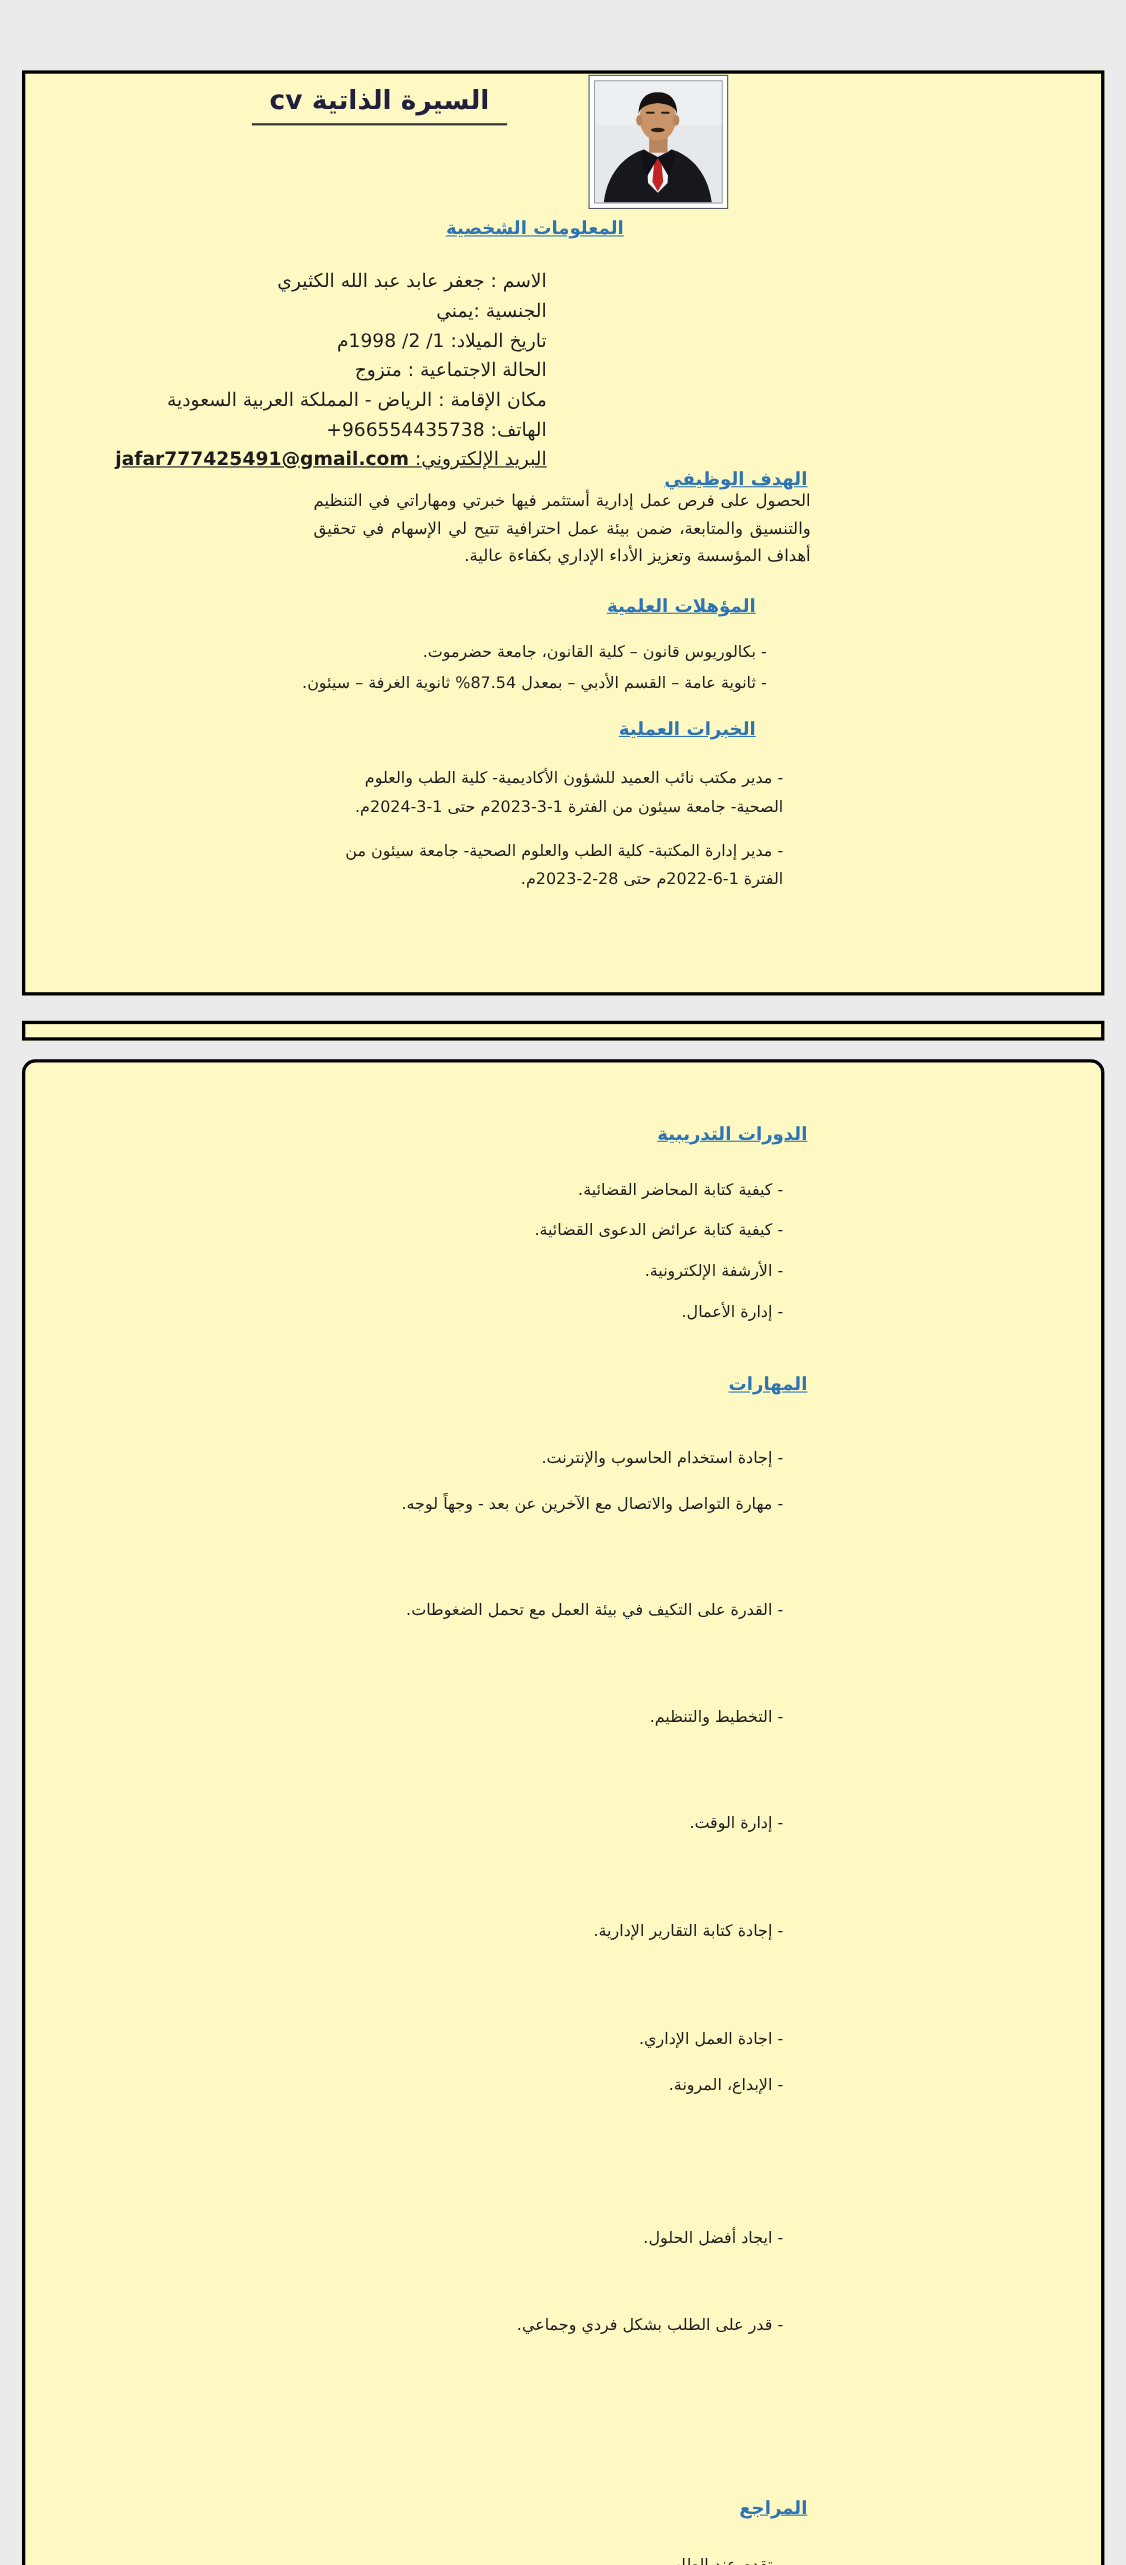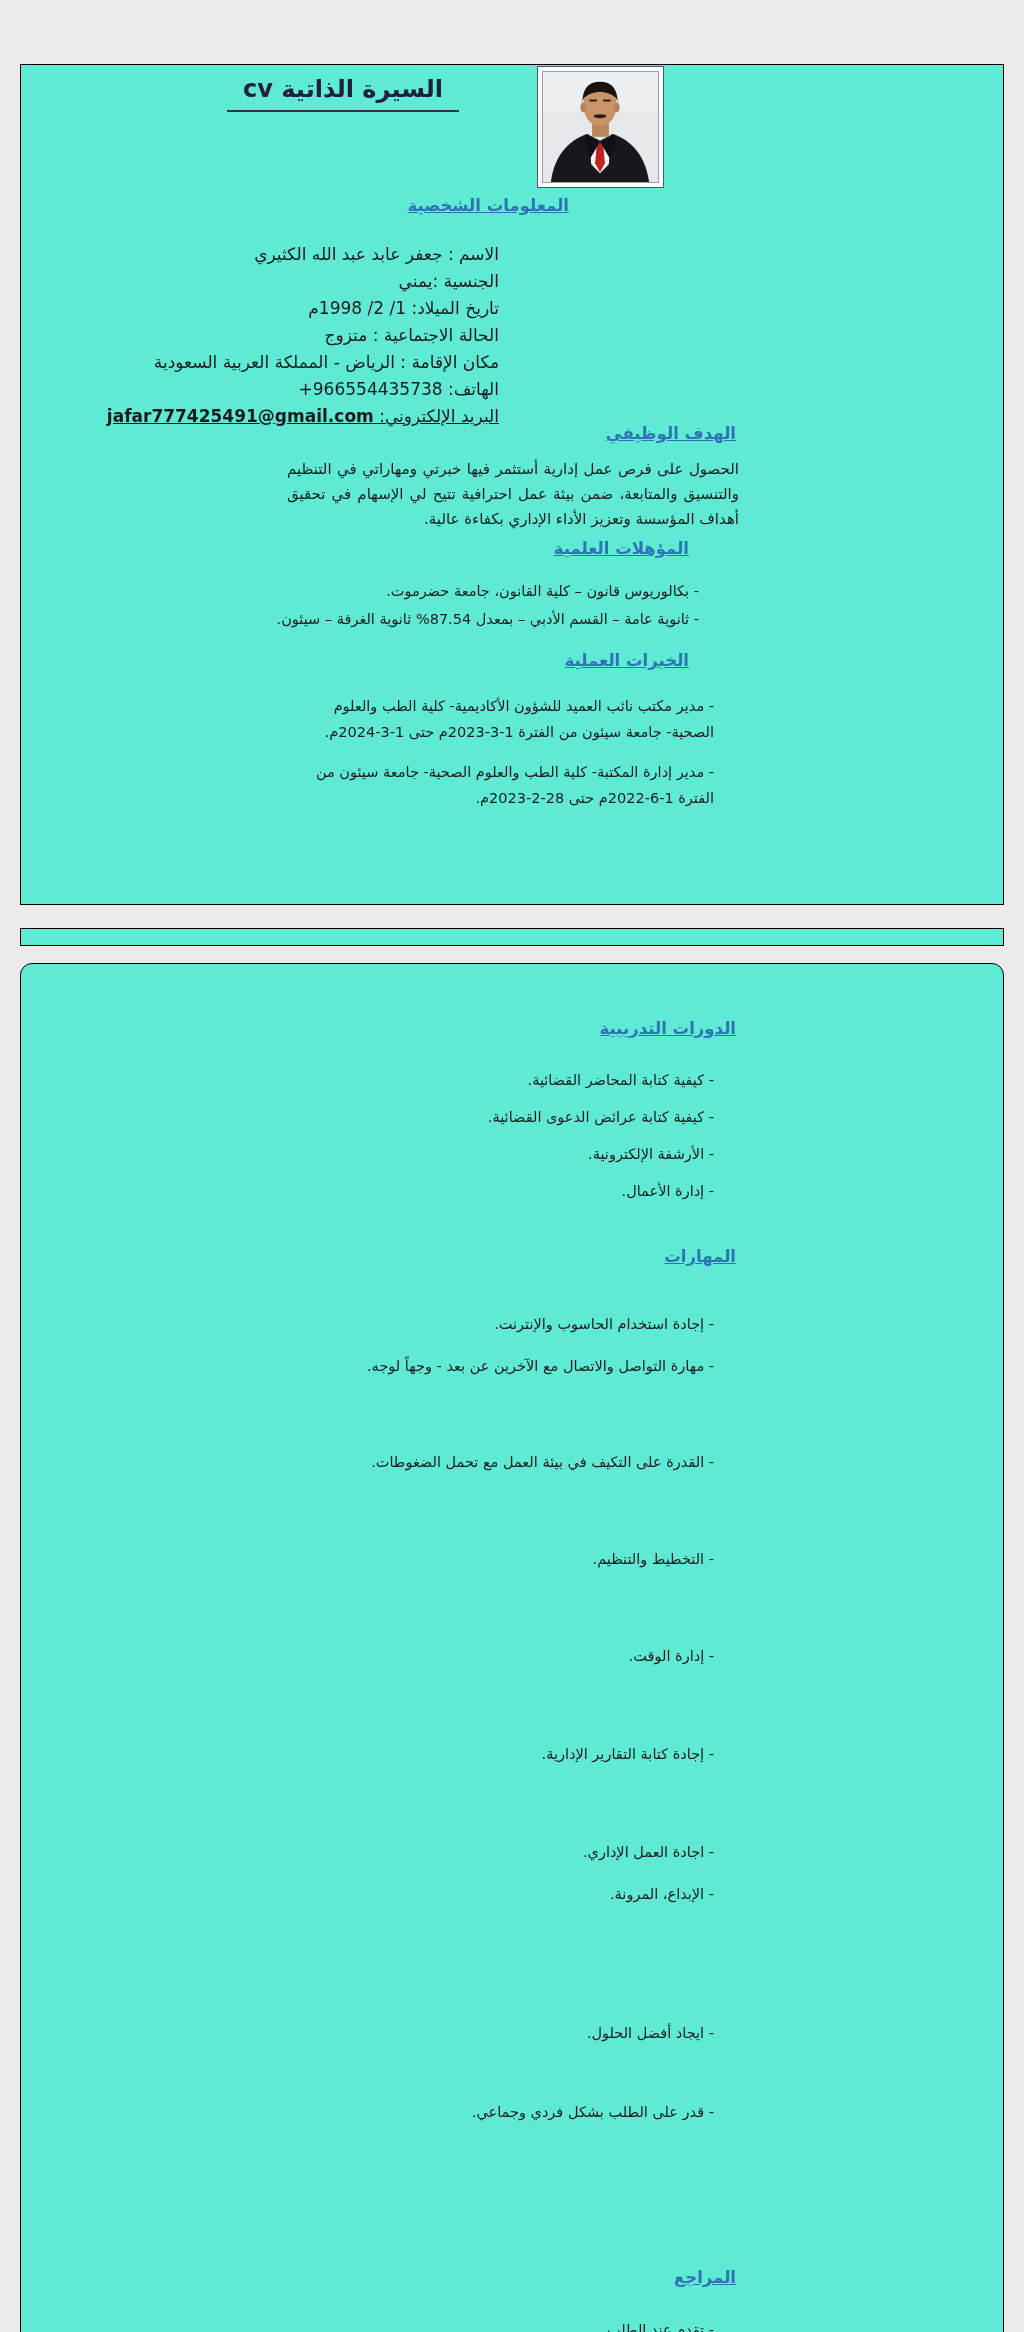--- a/index.html
+++ b/index.html
@@ -12,22 +12,22 @@
     background: #ebebeb;
     position: relative;
     overflow: hidden;
     font-family: "DejaVu Sans", "Liberation Sans", sans-serif;
     color: #1c1c1c;
   }
   .page {
     position: absolute;
     left: 20px;
     width: 984px;
-    background: #5eead4;
-    border: 1px solid #000000;
+    background: #fef9c3;
+    border: 3px solid #000000;
     box-sizing: border-box;
   }
   #page1 { top: 64px; height: 841px; }
   #page-separator { top: 928px; height: 18px; }
   #page2 { top: 963px; height: 1711px; overflow: hidden; border-radius: 12px; }
 
   
   .title-block {
     position: absolute;
     top: 10px;
@@ -101,21 +101,21 @@
   .email-link {
     color: #1c1c1c;
     font-weight: bold;
     cursor: pointer;
     padding-left: 23px;
   }
   .ltr-num { direction: ltr; unicode-bidi: embed; }
 
   .objective-text {
     position: absolute;
-    top: 392px;
+    top: 376px;
     right: 264px;
     width: 452px;
     font-size: 15px;
     line-height: 25px;
     direction: rtl;
     text-align: justify;
   }
 
   .qual-block {
     position: absolute;

